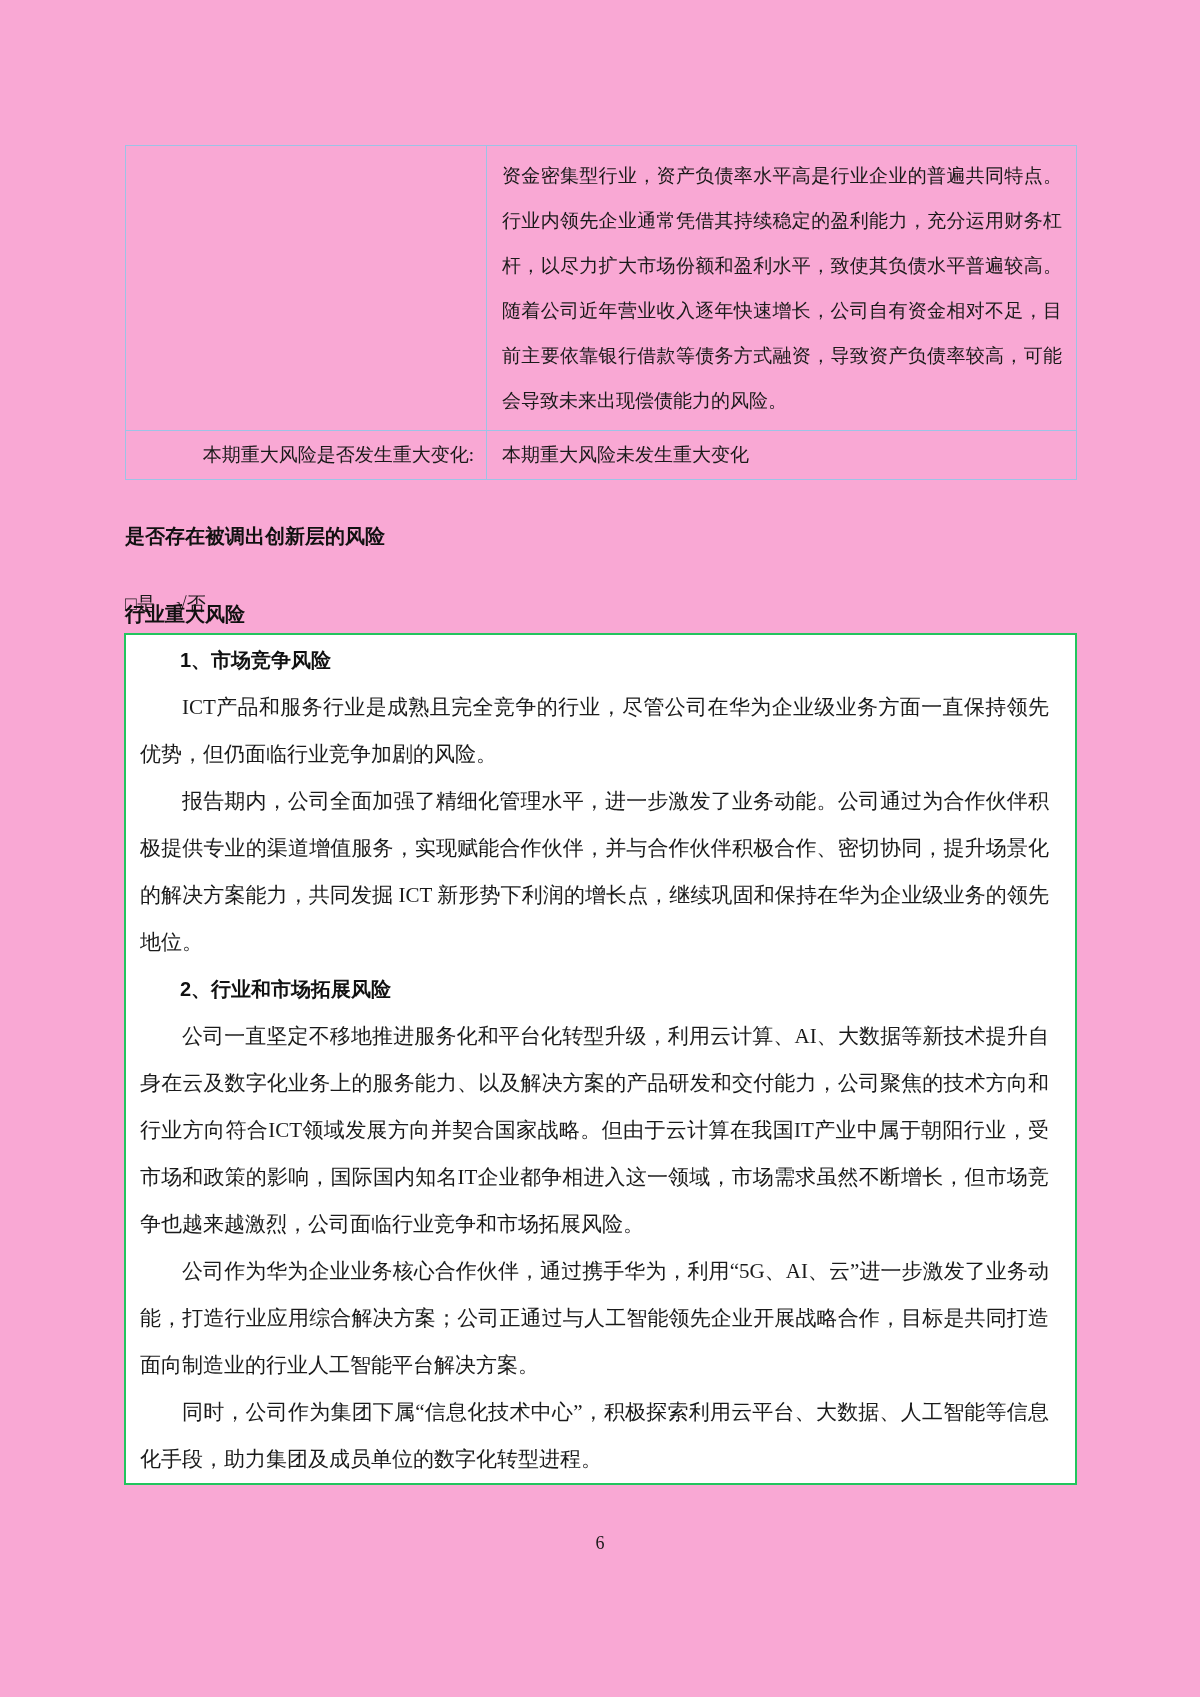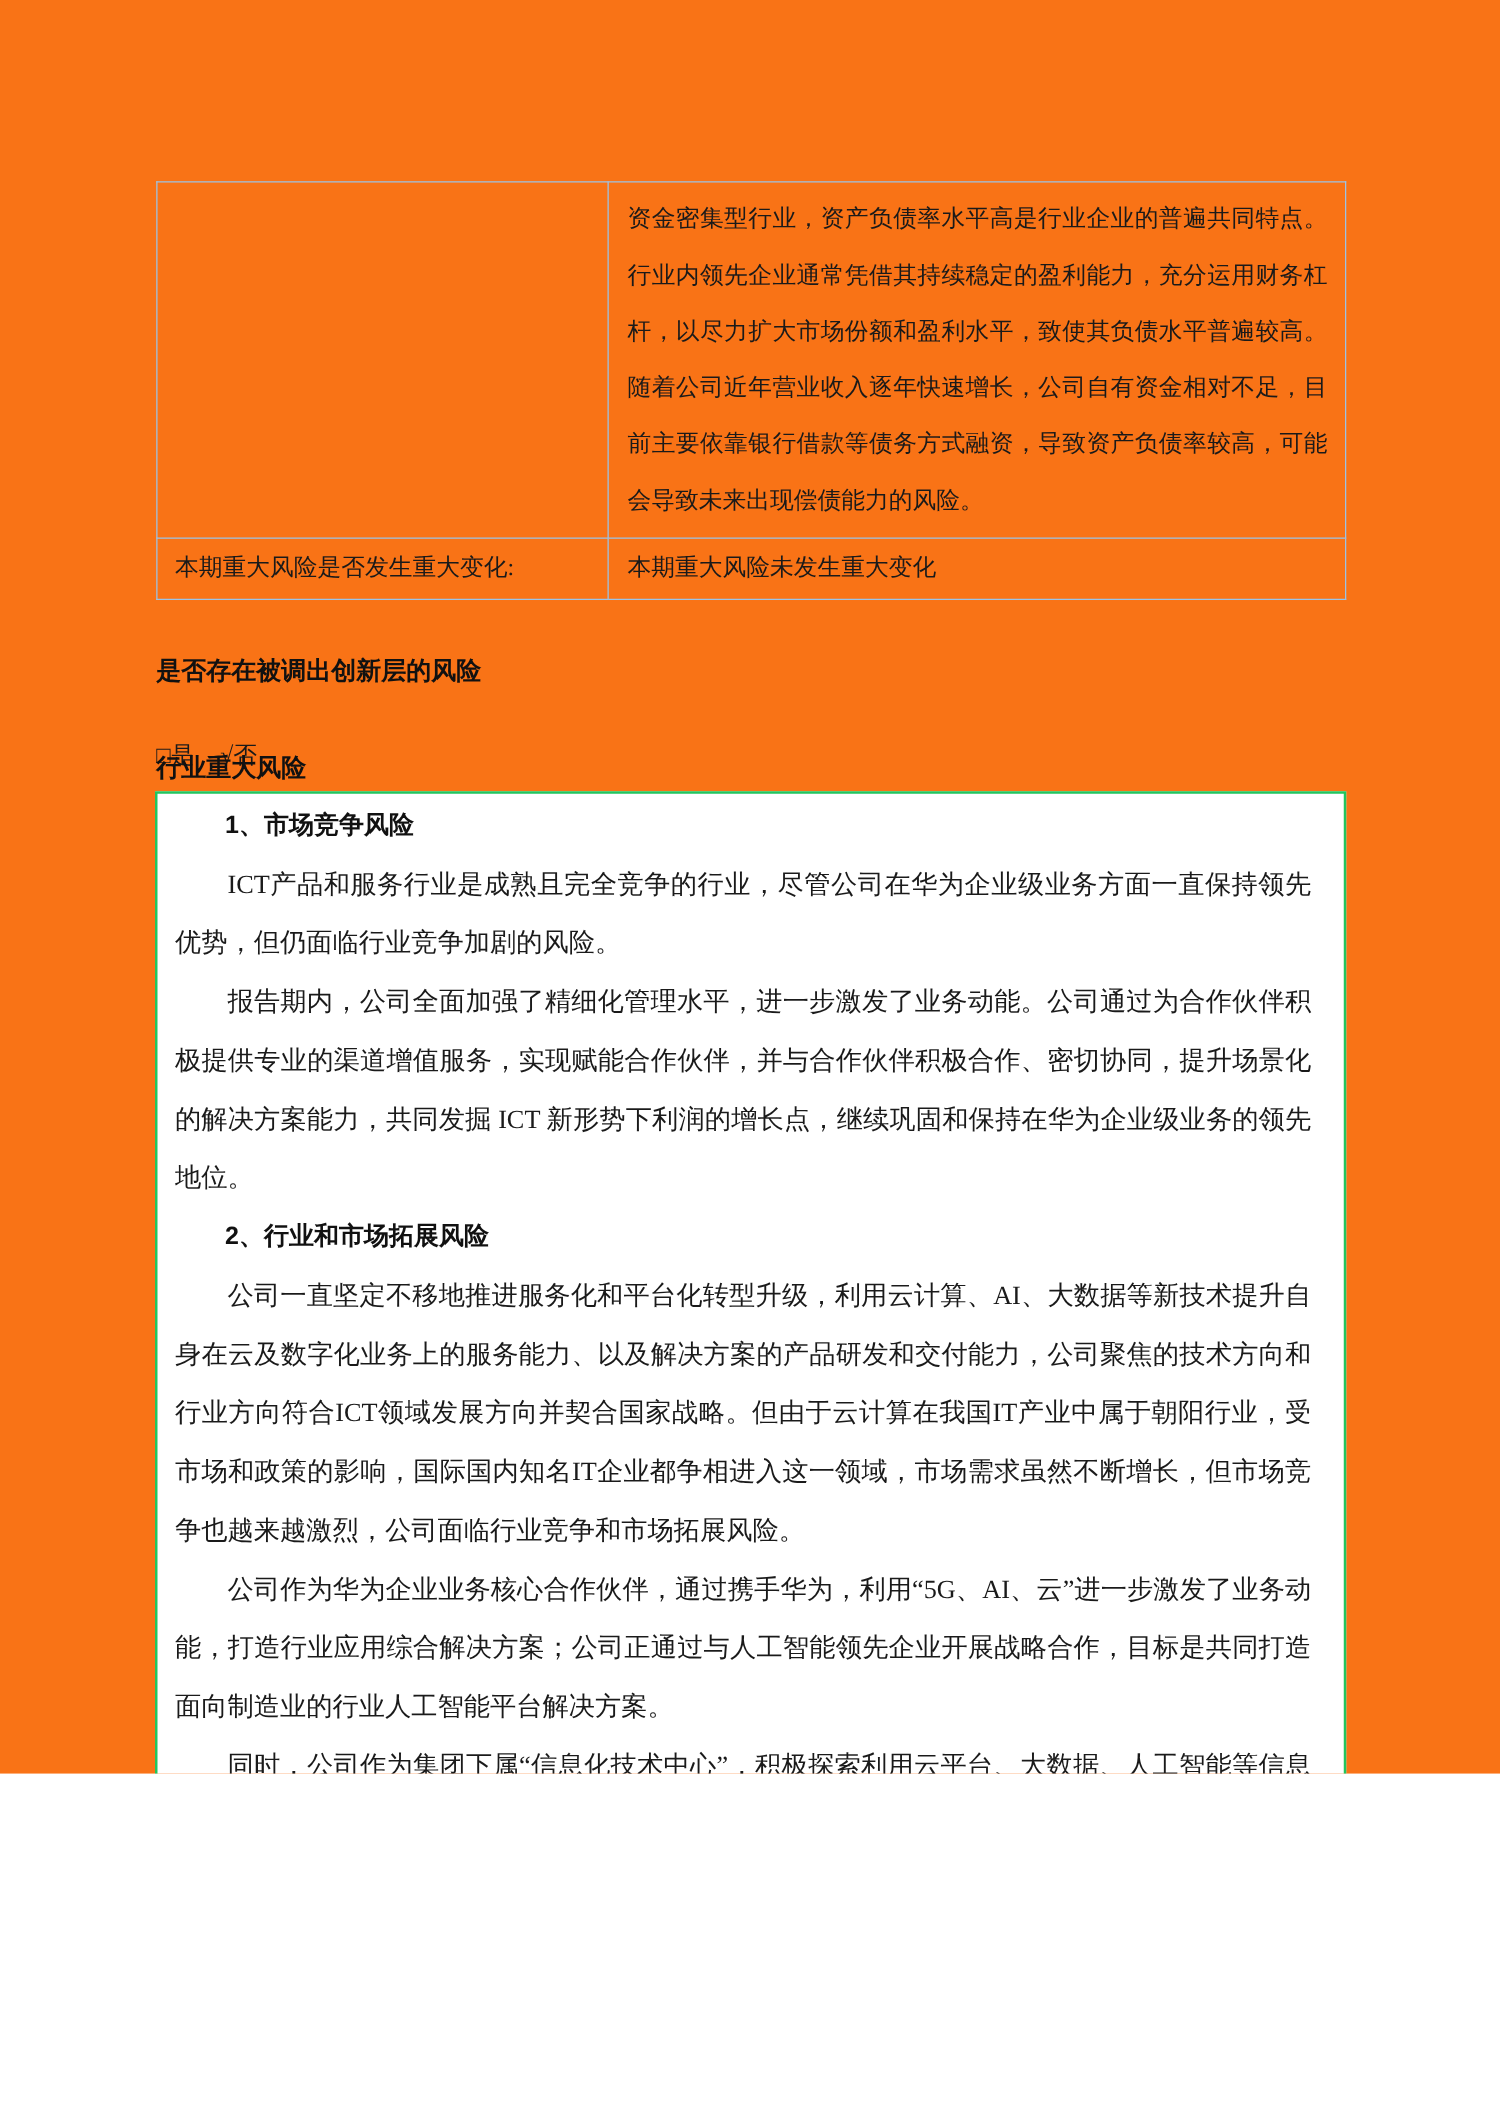--- a/index.html
+++ b/index.html
@@ -1,41 +1,41 @@
 <!DOCTYPE html>
 <html><head>
 <meta charset="utf-8">
 <style>
   html, body { margin: 0; padding: 0; background: #ffffff; }
   .page {
     position: relative;
     width: 1200px;
-    height: 1419px;
-    background: #f97316;
+    height: 1697px;
+    background: #f9a8d4;
     font-family: "Liberation Serif", "DejaVu Serif", serif;
     color: #1a1a1a;
     overflow: hidden;
   }
 
   
   table.info-table {
     position: absolute;
     top: 145px;
     left: 125px;
     width: 952px;
     border-collapse: collapse;
     table-layout: fixed;
   }
   .info-table td {
     border: 1px solid #9cc3e6;
     vertical-align: top;
     box-sizing: border-box;
     font-size: 19px;
   }
-  .info-table td.c-label { width: 361px; padding: 8px 12px 8px 14px; }
+  .info-table td.c-label { width: 361px; padding: 8px 12px 8px 14px; text-align: right; }
   .info-table td.c-value { padding: 7px 14px 7px 15px; line-height: 45px; text-align: justify; }
   .info-table tr.r1 td { height: 283px; }
   .info-table tr.r2 td { height: 49px; vertical-align: middle; line-height: 24px; padding-top: 4px; padding-bottom: 4px; }
 
   
   .q-title {
     position: absolute;
     left: 125px;
     font-family: "Liberation Sans", "DejaVu Sans", sans-serif;
     font-weight: bold;

